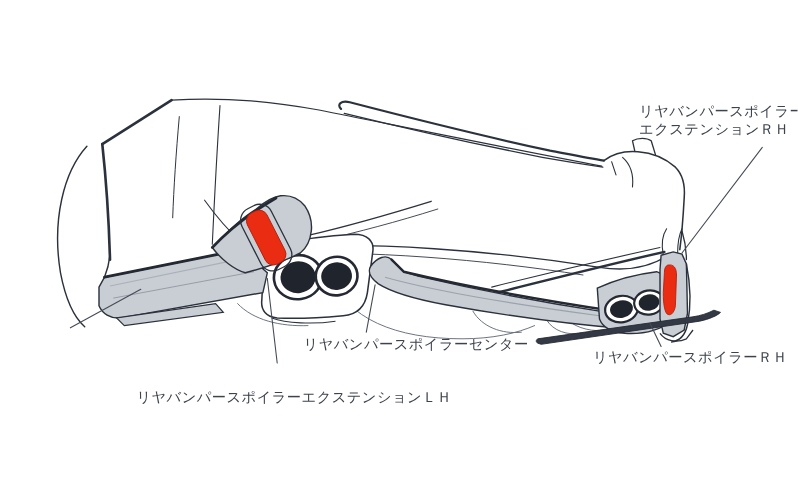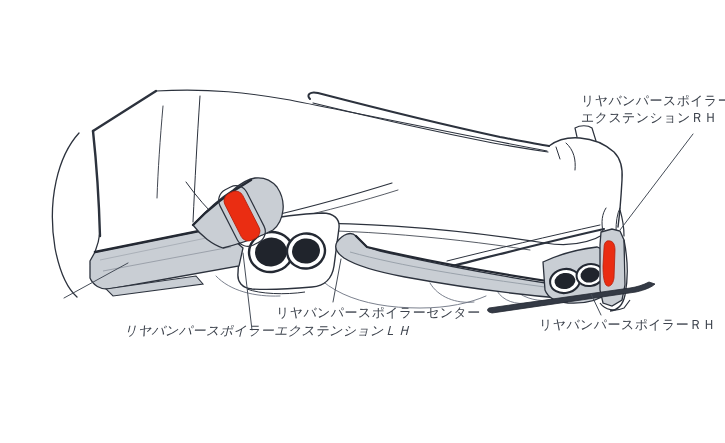--- a/index.html
+++ b/index.html
@@ -15,21 +15,21 @@
   .part-label{
     position:absolute;
     font-size:13px;
     line-height:17px;
     letter-spacing:0.4px;
     color:#3d434d;
     white-space:nowrap;
   }
   .lbl-ext-rh{left:581px;top:92px;}
   .lbl-lh{left:10px;top:299px;}
-  .lbl-ext-lh{left:124px;top:322px;font-style:italic;}
+  .lbl-ext-lh{left:124px;top:352px;}
   .lbl-center{left:276px;top:304px;}
   .lbl-rh{left:539px;top:316px;}
 </style>
 </head>
 <body>
 
 <div class="stage">
 
   <svg width="725" height="443" viewBox="0 0 725 443">
 

